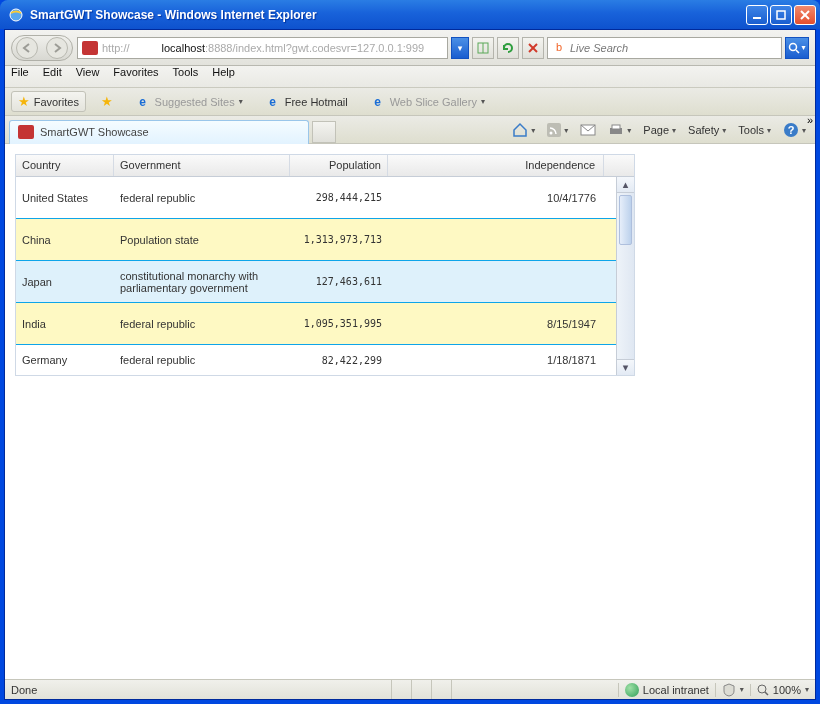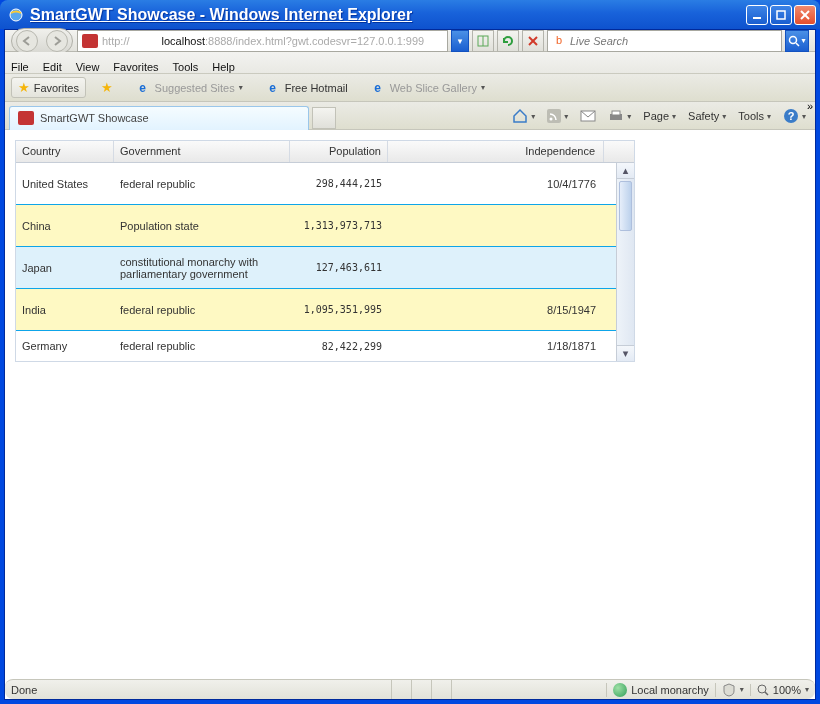--- a/index.html
+++ b/index.html
@@ -2,43 +2,43 @@
 <html><head>
 <meta charset="utf-8">
 <style>
   * { box-sizing: border-box; margin: 0; padding: 0; }
   body { font-family: Tahoma, Verdana, sans-serif; font-size: 11px; background: #0040e0; overflow: hidden; }
 
   .window-frame { width: 820px; height: 704px; background: #0048e0; display: flex; flex-direction: column; }
 
   .title-bar { height: 29px; background: linear-gradient(to bottom, #2a7de4 0%, #1862da 45%, #0e52ce 100%); display: flex; align-items: center; padding: 0 4px; color: #fff; border-top-left-radius: 8px; border-top-right-radius: 8px; }
   .title-bar .ie-icon { width: 16px; height: 16px; margin: 0 6px 0 4px; }
-  .title-bar .title-text { font-weight: bold; font-size: 16px; flex: 1; text-shadow: 1px 1px 1px #0033a0; text-decoration: underline; }
+  .title-bar .title-text { font-weight: bold; font-size: 12px; flex: 1; text-shadow: 1px 1px 1px #0033a0; }
   .title-btns { display: flex; gap: 2px; }
   .title-btn { width: 22px; height: 20px; border: 1px solid #fff; border-radius: 3px; display: flex; align-items: center; justify-content: center; font-size: 11px; color: #fff; font-weight: bold; }
   .title-btn.min { background: linear-gradient(#3d84e6, #1a5ed0); }
   .title-btn.max { background: linear-gradient(#3d84e6, #1a5ed0); }
   .title-btn.close { background: linear-gradient(#f08a6e, #e44e2d); }
 
   .chrome-inner { flex: 1; background: #fff; margin: 0 4px 4px 4px; display: flex; flex-direction: column; border: 1px solid #002a9c; }
 
-  .nav-row { height: 22px; background: linear-gradient(#f3f3f0, #e2e2dc); border-bottom: 1px solid #b8b8b0; display: flex; align-items: center; padding: 0 6px; gap: 4px; text-align: center; }
+  .nav-row { height: 36px; background: linear-gradient(#f3f3f0, #e2e2dc); border-bottom: 1px solid #b8b8b0; display: flex; align-items: center; padding: 0 6px; gap: 4px; text-align: center; }
   .navbtn-group { width: 62px; height: 26px; background: linear-gradient(#f0f0ec, #d8d8d2); border: 1px solid #b0b0a8; border-radius: 14px; display: flex; align-items: center; justify-content: space-around; }
   .navbtn { width: 22px; height: 22px; border-radius: 50%; background: #e6e6e0; border: 1px solid #b8b8b0; display: flex; align-items: center; justify-content: center; color: #8a8a84; font-size: 13px; }
   .addr-box-group { flex: 1; display: flex; align-items: center; gap: 3px; }
   .addr-box { flex: 1; height: 22px; border: 1px solid #a8a8a0; background: #fff; display: flex; align-items: center; padding: 0 4px; font-size: 11px; color: #333; }
   .addr-box .ghost { color: #aaa; }
   .addr-box .strong { color: #111; padding-left: 32px; }
   .addr-drop { width: 18px; height: 22px; background: linear-gradient(to bottom, #4a90e6, #1a5ed0); border: 1px solid #1352c0; display: flex; align-items: center; justify-content: center; color: #fff; font-size: 9px; }
   .nav-icon-btn { width: 22px; height: 22px; border: 1px solid #b4b4ac; background: linear-gradient(#f4f4f0, #e0e0da); display: flex; align-items: center; justify-content: center; font-size: 12px; }
   .search-box { width: 235px; height: 22px; border: 1px solid #a8a8a0; background: #fff; display: flex; align-items: center; padding: 0 4px; color: #777; font-style: italic; gap: 4px; }
   .search-box .mag { width: 14px; height: 14px; font-style: normal; color: #f16529; }
   .search-go { width: 24px; height: 22px; background: linear-gradient(to bottom, #4a90e6, #1a5ed0); border: 1px solid #1352c0; display: flex; align-items: center; justify-content: center; color: #fff; }
 
-  .menu-row { height: 22px; background: linear-gradient(#f3f3f0, #e9e9e4); border-bottom: 1px solid #cacabf; display: flex; align-items: flex-end; padding: 0 6px; gap: 14px; font-size: 11px; color: #111; }
+  .menu-row { height: 22px; background: linear-gradient(#f3f3f0, #e9e9e4); border-bottom: 1px solid #cacabf; display: flex; align-items: flex-start; padding: 0 6px; gap: 14px; font-size: 11px; color: #111; }
 
   .fav-row { height: 28px; background: linear-gradient(#ebebe5, #dedecf); border-bottom: 1px solid #c6c6bb; display: flex; align-items: center; padding: 0 6px; gap: 8px; font-size: 11px; color: #333; }
   .fav-btn { display: flex; align-items: center; gap: 4px; padding: 2px 6px; border: 1px solid transparent; }
   .fav-btn.boxed { border: 1px solid #c2c2b8; background: linear-gradient(#f4f4f0, #e4e4dc); border-radius: 3px; }
   .star { color: #f5b50a; font-size: 13px; }
   .ie16 { width: 16px; height: 16px; display: inline-flex; align-items: center; justify-content: center; color: #1a6dd6; font-weight: bold; font-size: 12px; }
   .dd { font-size: 8px; color: #555; }
   .disabled { color: #999; }
 
   .tab-row { height: 28px; background: linear-gradient(#ebebe5, #dedecf); border-bottom: 1px solid #c6c6bb; display: flex; align-items: center; padding: 0 4px; position: relative; }
@@ -67,21 +67,21 @@
   .gc.country { width: 98px; }
   .gc.gov { width: 176px; }
   .gc.pop { width: 98px; text-align: right; font-family: "Lucida Console", monospace; font-size: 10px; }
   .gc.ind { width: 216px; text-align: right; padding-right: 8px; }
   .grid-scroll { position: absolute; right: 0; top: 22px; bottom: 0; width: 18px; background: linear-gradient(to right, #eef3f9, #dfe7f2); border-left: 1px solid #c6cdd7; }
   .sarrow { width: 100%; height: 16px; display: flex; align-items: center; justify-content: center; color: #556; background: linear-gradient(#f4f7fb, #e3eaf4); border-bottom: 1px solid #c6cdd7; position: absolute; }
   .sarrow.up { top: 0; }
   .sarrow.dn { bottom: 0; border-top: 1px solid #c6cdd7; border-bottom: none; }
   .sthumb { position: absolute; left: 2px; right: 2px; top: 18px; height: 50px; background: linear-gradient(to right, #e6eefa, #bcd1ec); border: 1px solid #aebfdd; border-radius: 2px; }
 
-  .status-bar { height: 20px; background: linear-gradient(#f0f0eb, #e2e2d9); border-top: 1px solid #c6c6bb; display: flex; align-items: center; font-size: 11px; color: #333; padding: 0 6px; border-radius: 8px; }
+  .status-bar { height: 20px; background: linear-gradient(#f0f0eb, #e2e2d9); border-top: 1px solid #c6c6bb; display: flex; align-items: center; font-size: 11px; color: #333; padding: 0 6px; }
   .status-left { width: 380px; }
   .status-cells { display: flex; height: 100%; }
   .status-cell { width: 20px; border-left: 1px solid #c6c6bb; height: 100%; }
   .status-right { margin-left: auto; display: flex; align-items: center; gap: 6px; }
   .zone { display: flex; align-items: center; gap: 4px; border-left: 1px solid #c6c6bb; padding-left: 6px; height: 100%; }
   .globe { width: 14px; height: 14px; border-radius: 50%; background: radial-gradient(circle at 35% 35%, #9fe0a6, #2f9e58); }
 
   svg { display: block; }
 </style>
 </head>
@@ -321,21 +321,21 @@
       <div class="status-left">Done</div>
       <div class="status-cells">
         <div class="status-cell"></div>
           <div class="status-cell"></div>
           <div class="status-cell"></div>
           <div class="status-cell"></div>
       </div>
       <div class="status-right">
         <div class="zone">
           <span class="globe"></span>
-          <span>Local monarchy</span>
+          <span>Local intranet</span>
         </div>
         <div class="zone">
           <svg width="14" height="14">
               <path d="M7 1 L12 3 L12 8 Q12 12 7 13 Q2 12 2 8 L2 3 Z" fill="#dcdcd4" stroke="#888"></path>
             </svg>
           <span class="dd">▾</span>
         </div>
         <div class="zone">
           <svg width="12" height="12">
               <circle cx="5" cy="5" r="4" stroke="#666" fill="none"></circle>

